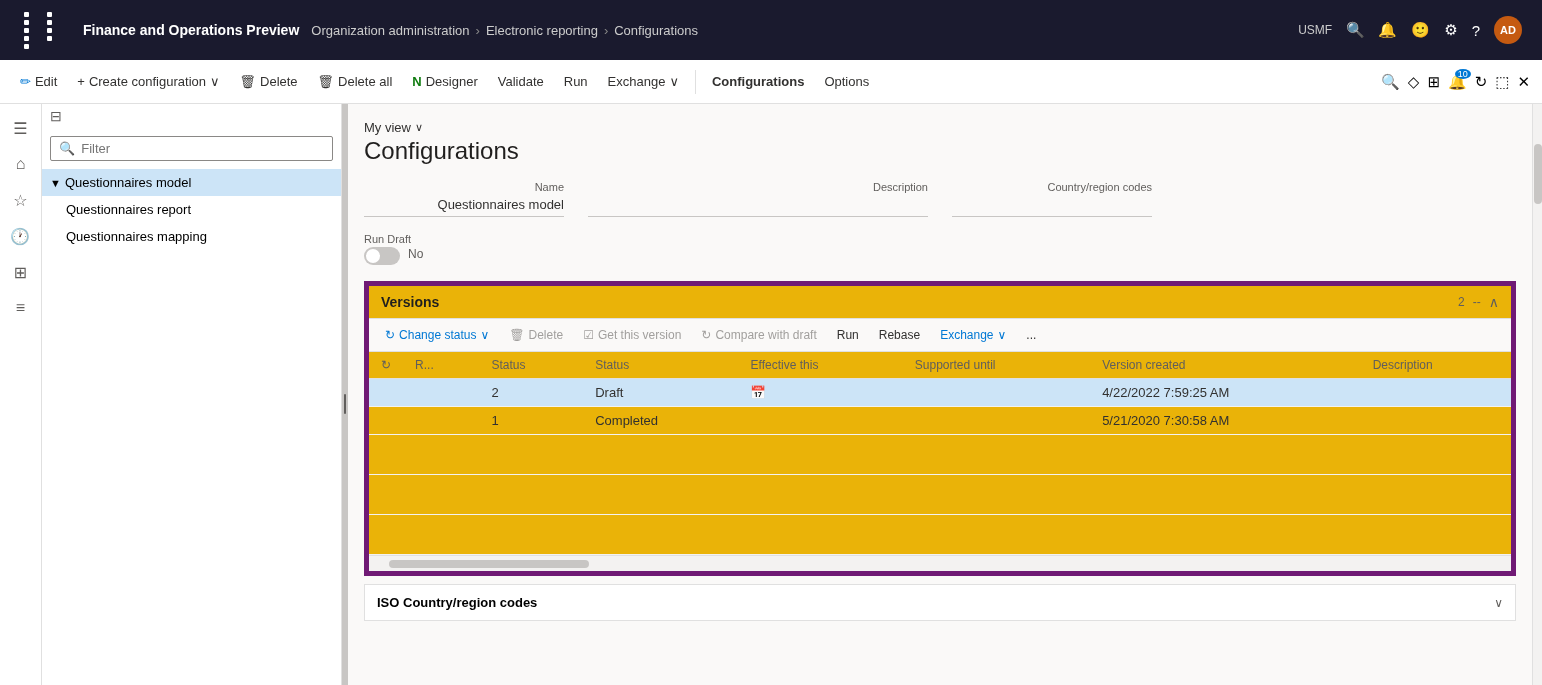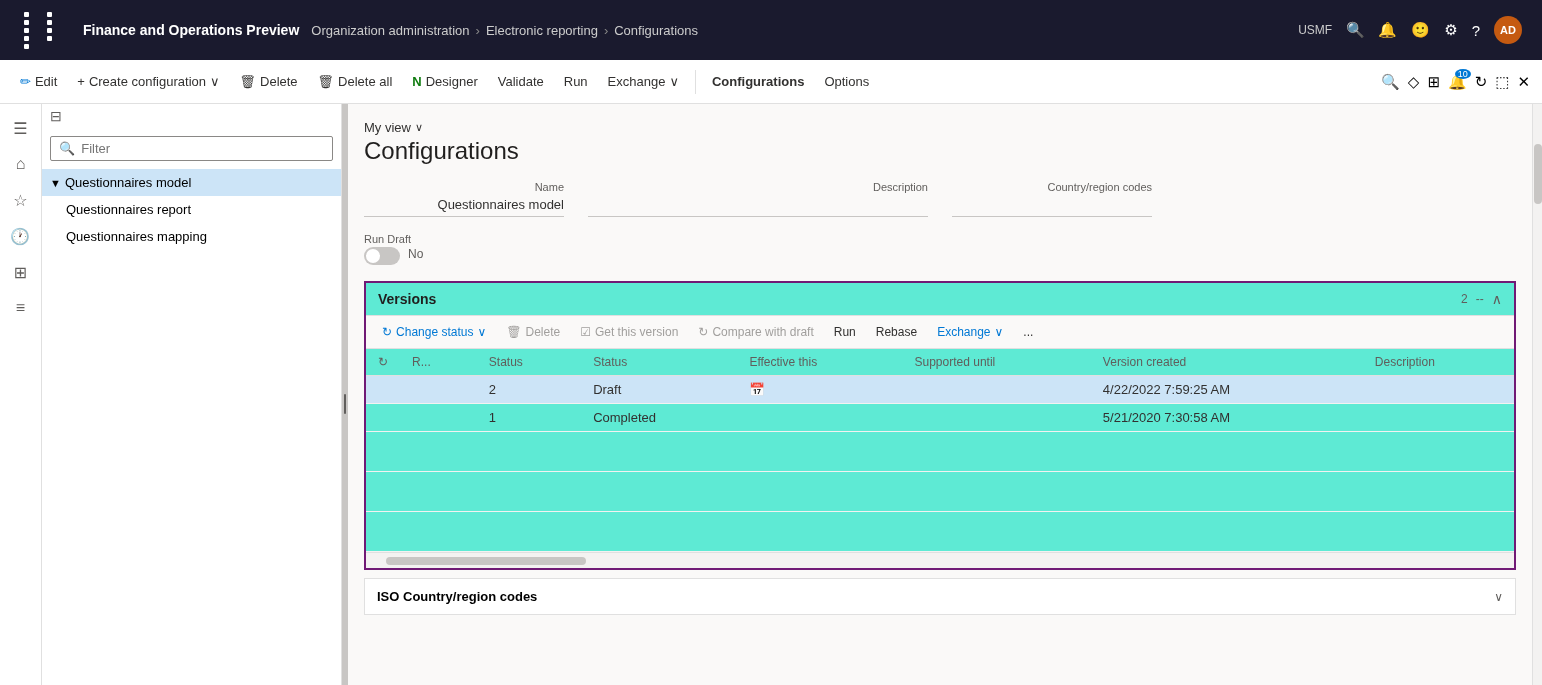--- a/index.html
+++ b/index.html
@@ -69,21 +69,21 @@
     .form-value { font-size: 13px; color: #323130; border-bottom: 1px solid #c8c6c4; padding-bottom: 4px; }
     .form-value.link { color: #0078d4; }
 
     
     .run-draft-row { display: flex; gap: 8px; margin-bottom: 16px; }
     .toggle { width: 36px; height: 18px; background: #c8c6c4; border-radius: 9px; position: relative; cursor: pointer; }
     .toggle-knob { width: 14px; height: 14px; background: #fff; border-radius: 50%; position: absolute; top: 2px; left: 2px; transition: left 0.2s; }
     .toggle-no { font-size: 12px; color: #605e5c; }
 
     
-    .versions-section { background: #5eead4; border: 2px solid #701a75; margin-bottom: 8px; }
+    .versions-section { background: #eab308; border: 5px solid #701a75; margin-bottom: 8px; }
     .versions-header { display: flex; align-items: center; padding: 8px 12px; border-bottom: 1px solid #e0e0e0; gap: 8px; }
     .versions-title { font-size: 14px; font-weight: 600; color: #201f1e; flex: 1; }
     .versions-count { font-size: 12px; color: #605e5c; }
     .versions-toolbar { display: flex; align-items: center; padding: 6px 8px; border-bottom: 1px solid #e0e0e0; gap: 4px; background: #faf9f8; }
     .ver-btn { display: flex; align-items: center; gap: 4px; padding: 3px 8px; background: none; border: none; cursor: pointer; font-size: 12px; color: #323130; border-radius: 2px; }
     .ver-btn.link-btn { color: #0078d4; }
     .ver-btn.disabled { color: #a19f9d; cursor: not-allowed; }
     .versions-table { width: 100%; border-collapse: collapse; }
     .versions-table th { text-align: left; padding: 6px 12px; font-size: 12px; color: #605e5c; font-weight: 400; border-bottom: 1px solid #e0e0e0; }
     .versions-table td { padding: 6px 12px; font-size: 13px; color: #323130; border-bottom: 1px solid #f3f2f1; }

